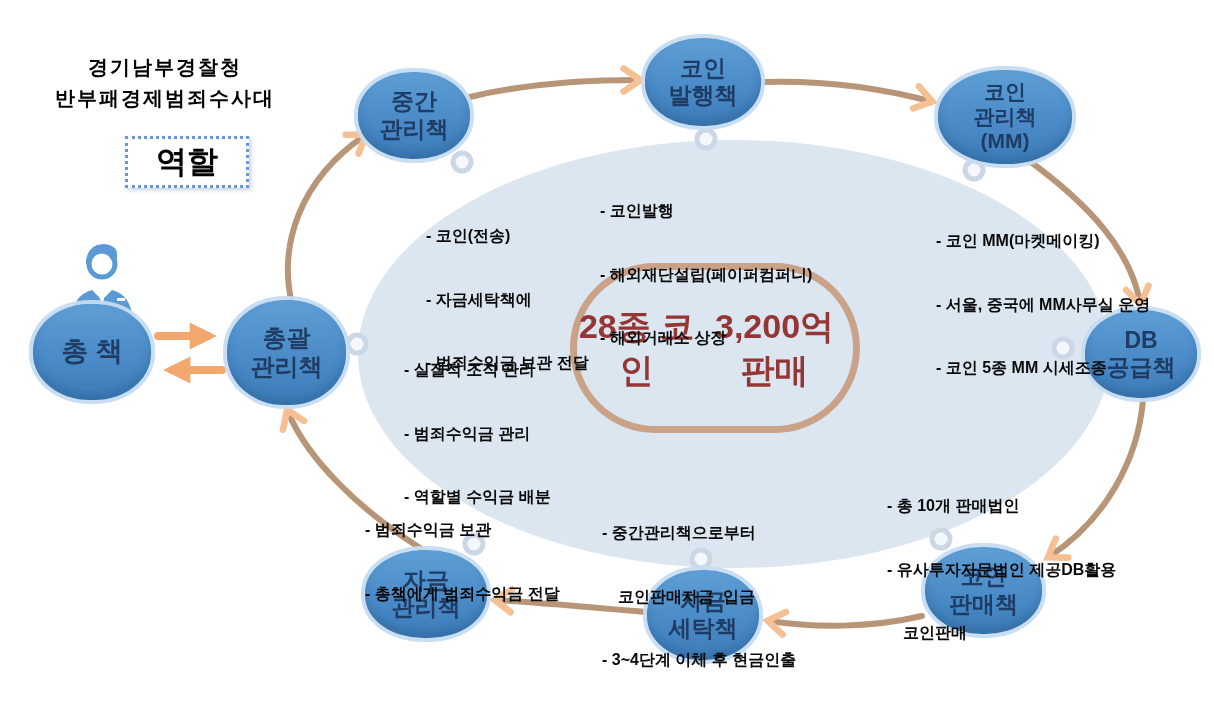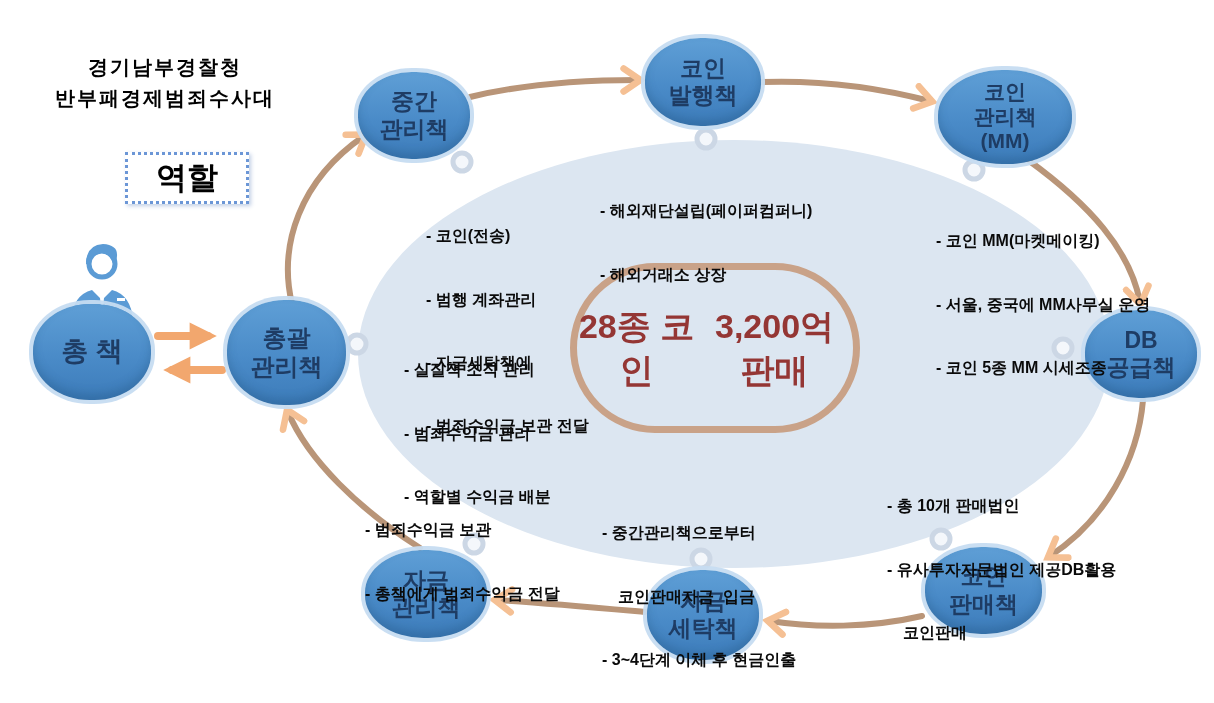--- a/index.html
+++ b/index.html
@@ -41,21 +41,21 @@
   .t-issue  {left:600px; top:158px;}
   .t-mm     {left:936px; top:188px;}
   .t-gm     {left:380px; top:317px;margin-left:24px;}
   .t-db     {left:892px; top:312px;}
   .t-sell   {left:864px; top:453px;margin-left:23px;}
   .t-fund   {left:365px; top:477px;}
   .t-launder{left:602px; top:480px;}
   
   .hdr{position:absolute;left:20px;top:52px;width:290px;z-index:6;text-align:center;
        color:#000;font-weight:bold;font-size:20px;line-height:1.55;letter-spacing:2px;}
-  .rolebox{position:absolute;left:125px;top:152px;width:118px;height:46px;z-index:6;
+  .rolebox{position:absolute;left:125px;top:136px;width:118px;height:46px;z-index:6;
            border:3px dotted #6b96d6;background:#fff;box-shadow:2px 2px 4px rgba(120,150,200,0.45);
            display:flex;align-items:center;justify-content:center;
            font-size:31px;font-weight:bold;color:#000;}
 </style>
 </head>
 <body>
 
 <div id="canvas">
 
   <div class="blob"></div>
@@ -145,26 +145,26 @@
     <span>자금</span>
     <span>세탁책</span>
   </div>
   <div class="node n-fund">
     <span>자금</span>
     <span>관리책</span>
   </div>
 
   <div class="notes t-mid">
     <div>- 코인(전송)</div>
-    <div>- 범행 계좌관리</div>
     <div>- 자금세탁책에</div>
     <div>- 범죄수익금 보관 전달</div>
   </div>
 
   <div class="notes t-issue">
+    <div>- 코인발행</div>
     <div>- 해외재단설립(페이퍼컴퍼니)</div>
     <div>- 해외거래소 상장</div>
   </div>
 
   <div class="notes t-mm">
     <div>- 코인 MM(마켓메이킹)</div>
     <div>- 서울, 중국에 MM사무실 운영</div>
     <div>- 코인 5종 MM 시세조종</div>
   </div>
 

